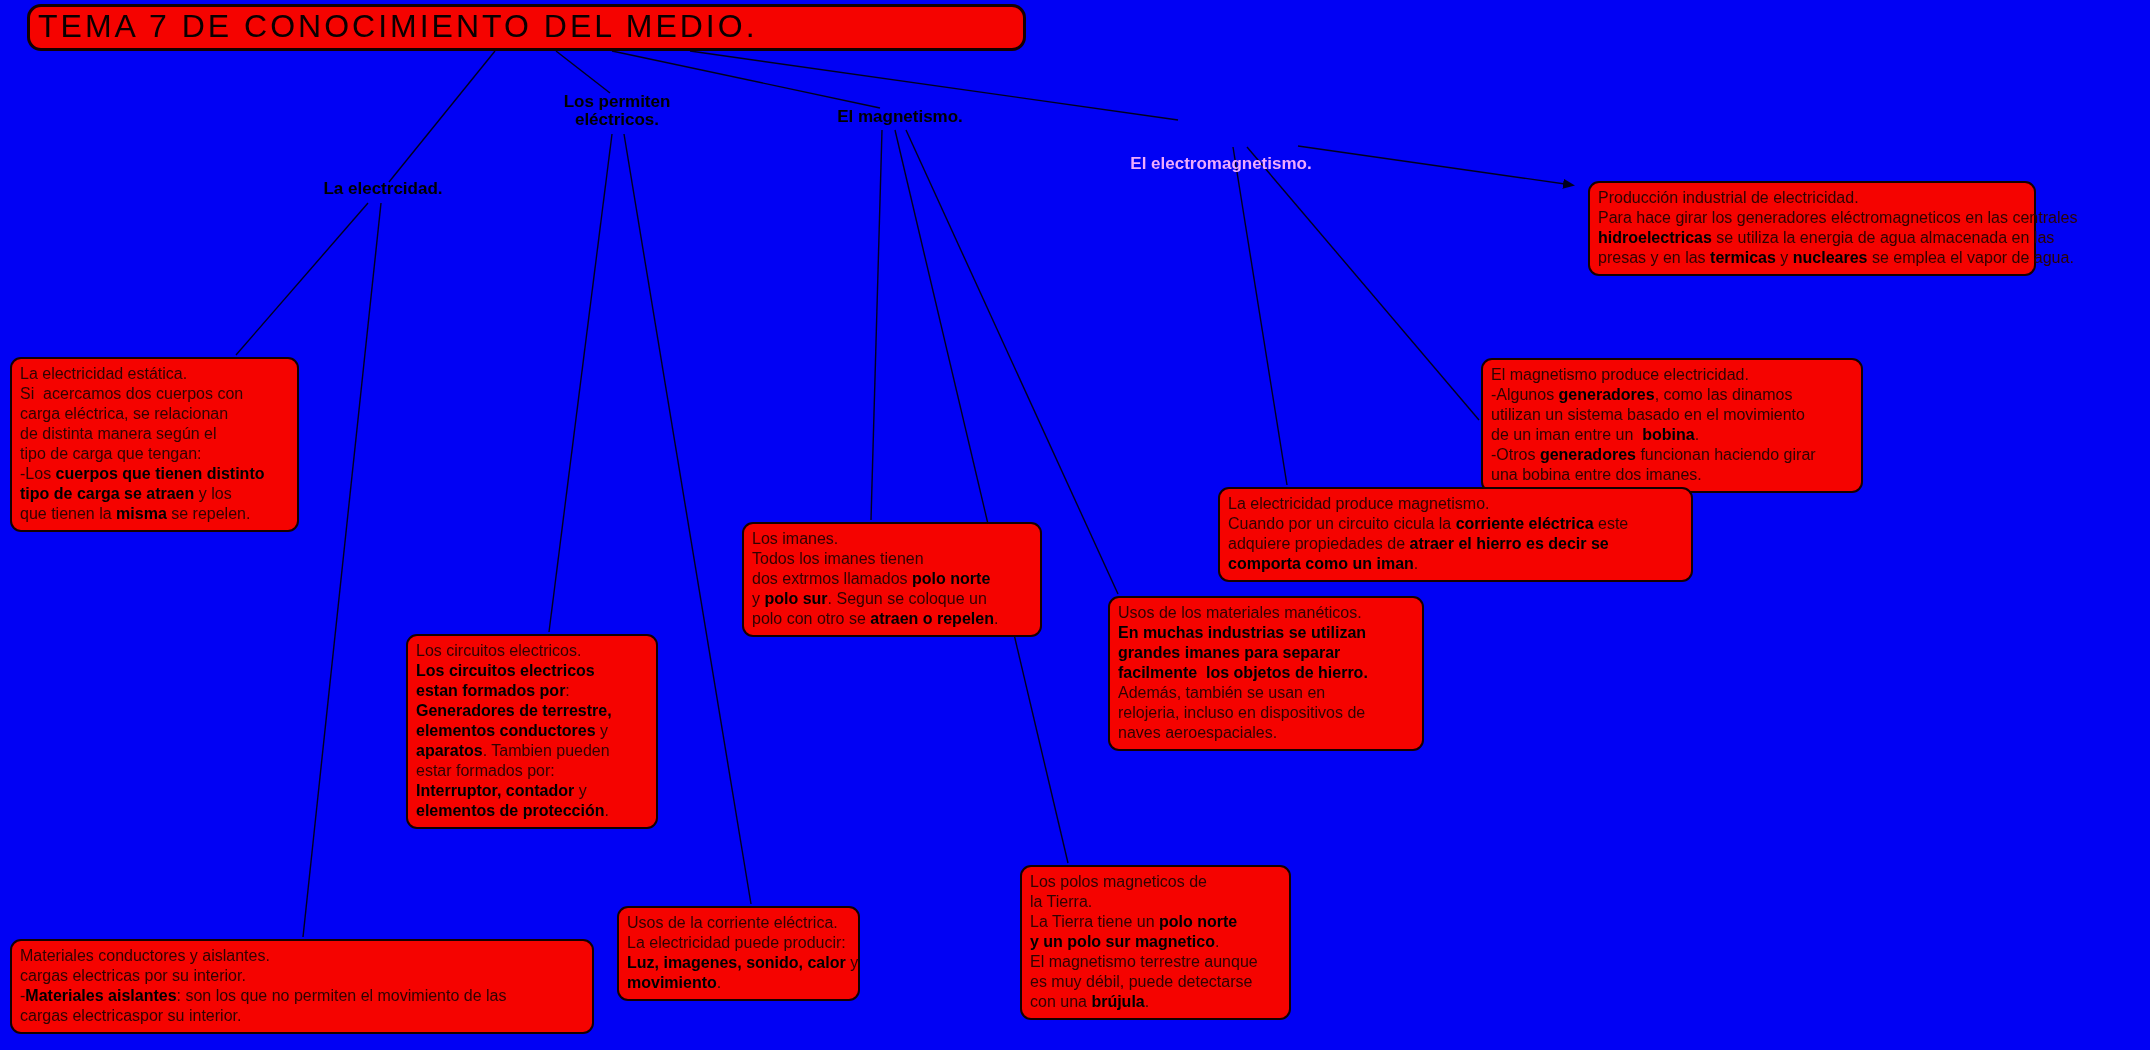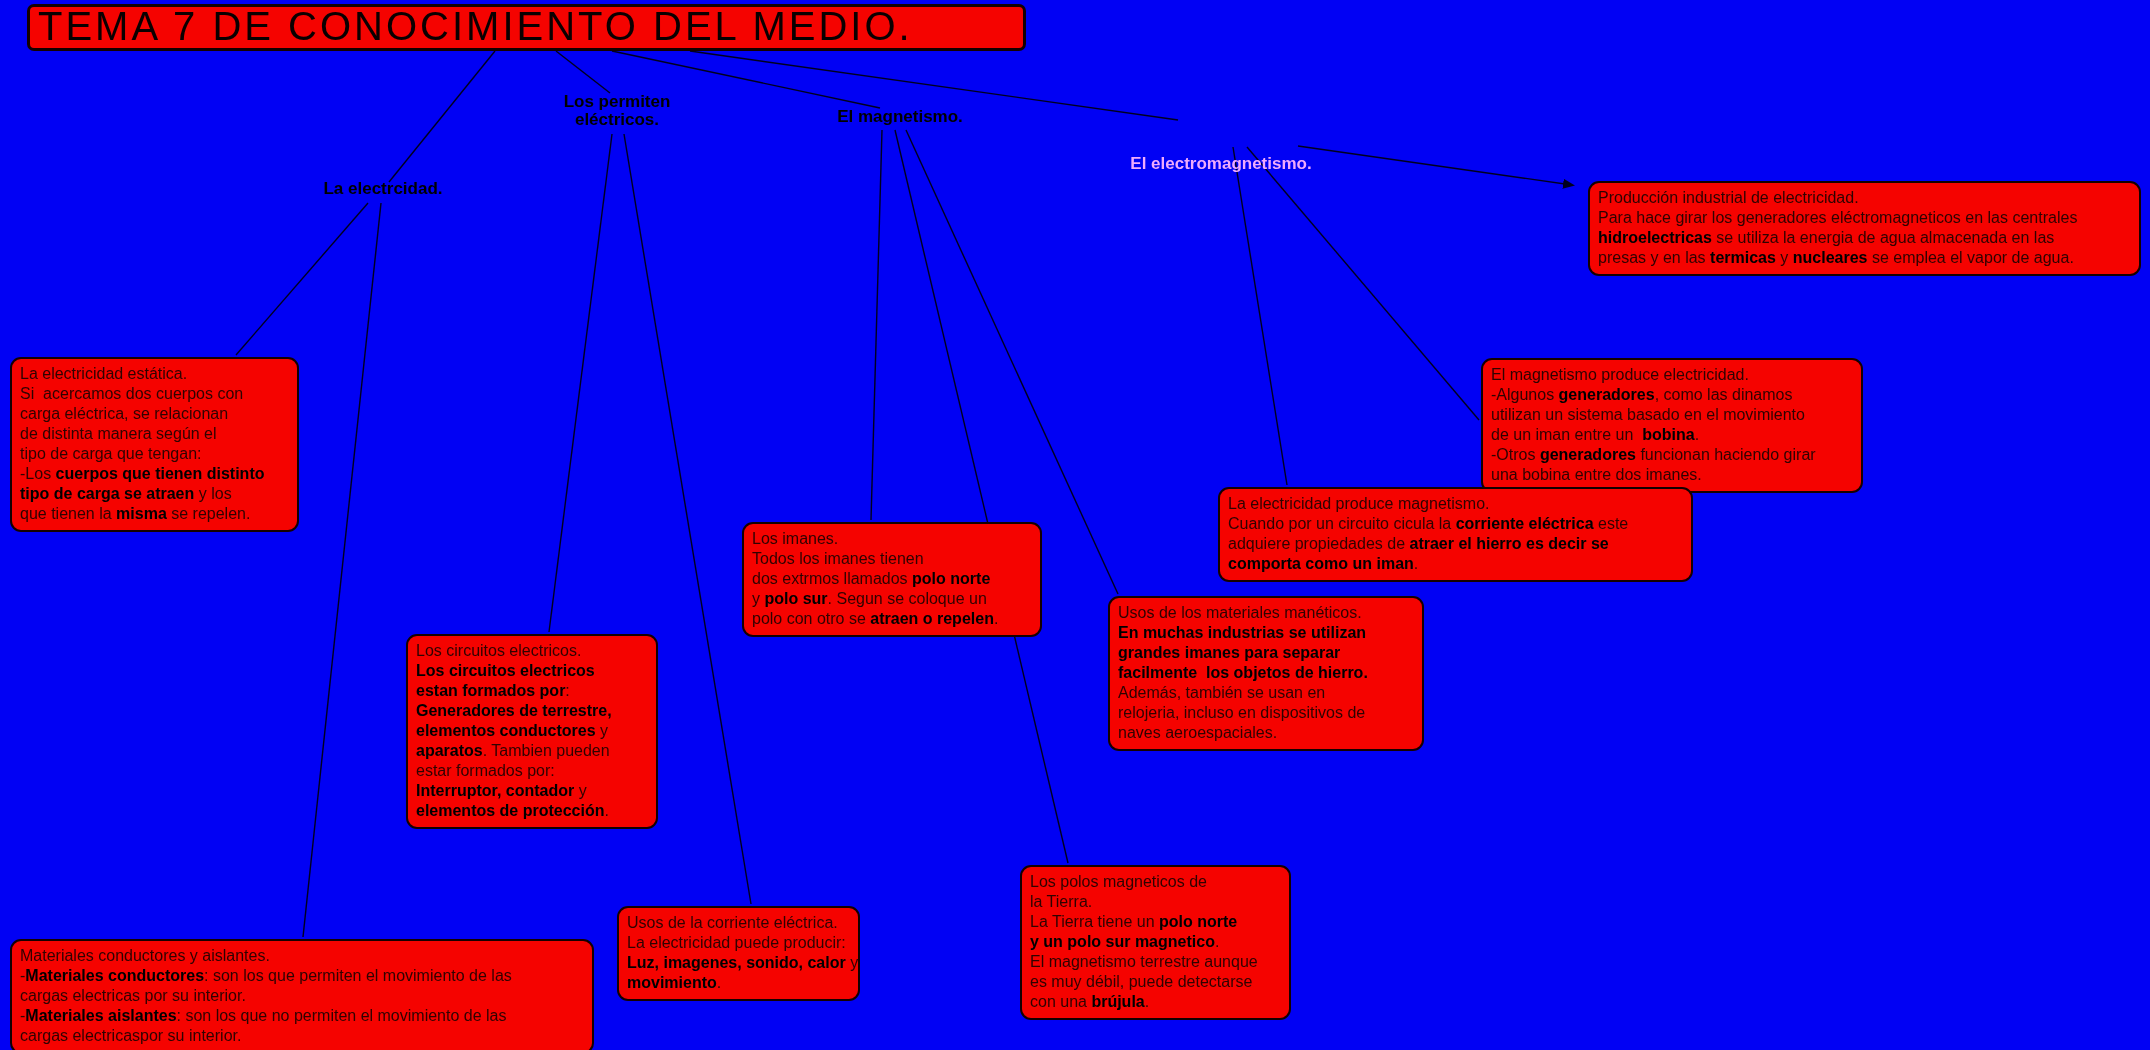--- a/index.html
+++ b/index.html
@@ -7,23 +7,23 @@
     position:relative;
     width:2150px;height:1050px;
     background:#0101F4;
     overflow:hidden;
     font-family:"Liberation Sans",sans-serif;
   }
   .edges-svg{position:absolute;left:0;top:0;width:2150px;height:1050px;}
   .edges-svg line{stroke:#00001E;stroke-width:1.4;}
   .title-box{
     position:absolute;left:27px;top:4px;width:999px;height:47px;
-    background:#F50300;border:3px solid #140000;border-radius:7px;
+    background:#F50300;border:3px solid #140000;border-radius:14px;
     box-sizing:border-box;
-    color:#0A0000;font-size:40px;line-height:39px;letter-spacing:3px;
+    color:#0A0000;font-size:32px;line-height:39px;letter-spacing:3px;
     padding-left:8px;white-space:nowrap;overflow:hidden;
   }
   .branch-label{
     position:absolute;
     color:#000;font-weight:bold;font-size:17px;line-height:18px;
     text-align:center;white-space:pre-line;
   }
   .node-box{
     position:absolute;
     background:#F50300;border:2px solid #140000;border-radius:11px;
@@ -61,21 +61,21 @@
     </svg>
 
   <div class="title-box">
     <span>TEMA 7 DE CONOCIMIENTO DEL MEDIO.</span>
   </div>
 <div class="branch-label" style="left: 316px; top: 180px; width: 134px; color: rgb(0, 0, 0);">La electrcidad.</div>
     <div class="branch-label" style="left: 547px; top: 93px; width: 140px; color: rgb(0, 0, 0);">Los permiten
 eléctricos.</div>
     <div class="branch-label" style="left: 826px; top: 108px; width: 148px; color: rgb(0, 0, 0);">El magnetismo.</div>
     <div class="branch-label" style="left: 1120px; top: 119px; width: 202px; color: #f0abfc; margin-top: 36px;">El electromagnetismo.</div>
-    <div class="node-box" style="left: 1588px; top: 181px; width: 553px; background: rgb(245, 3, 0); border-color: rgb(20, 0, 0); color: rgb(46, 3, 0);">
+    <div class="node-box" style="left: 1588px; top: 181px; width: 448px; background: rgb(245, 3, 0); border-color: rgb(20, 0, 0); color: rgb(46, 3, 0);">
       <div class="tline"><span>Producción industrial de electricidad.</span></div>
       <div class="tline"><span>Para hace girar los generadores eléctromagneticos en las centrales</span></div>
       <div class="tline"><span class="b">hidroelectricas</span><span> se utiliza la energia de agua almacenada en las</span></div>
       <div class="tline"><span>presas y en las </span><span class="b">termicas</span><span> y </span><span class="b">nucleares</span><span> se emplea el vapor de agua.</span></div>
     </div>
     <div class="node-box" style="left: 10px; top: 357px; width: 289px; background: rgb(245, 3, 0); border-color: rgb(20, 0, 0); color: rgb(46, 3, 0);">
       <div class="tline"><span>La electricidad estática.</span></div>
       <div class="tline"><span>Si  acercamos dos cuerpos con</span></div>
       <div class="tline"><span>carga eléctrica, se relacionan</span></div>
       <div class="tline"><span>de distinta manera según el</span></div>
@@ -135,18 +135,17 @@
       <div class="tline"><span>Los polos magneticos de</span></div>
       <div class="tline"><span>la Tierra.</span></div>
       <div class="tline"><span>La Tierra tiene un </span><span class="b">polo norte</span></div>
       <div class="tline"><span class="b">y un polo sur magnetico</span><span>.</span></div>
       <div class="tline"><span>El magnetismo terrestre aunque</span></div>
       <div class="tline"><span>es muy débil, puede detectarse</span></div>
       <div class="tline"><span>con una </span><span class="b">brújula</span><span>.</span></div>
     </div>
     <div class="node-box" style="left: 10px; top: 939px; width: 584px; background: rgb(245, 3, 0); border-color: rgb(20, 0, 0); color: rgb(46, 3, 0);">
       <div class="tline"><span>Materiales conductores y aislantes.</span></div>
-      <div class="tline"><span>-</span><span class="b">Materiales conductores</span><span>: son los que permiten el movimiento de las</span></div>
       <div class="tline"><span>cargas electricas por su interior.</span></div>
       <div class="tline"><span>-</span><span class="b">Materiales aislantes</span><span>: son los que no permiten el movimiento de las</span></div>
       <div class="tline"><span>cargas electricaspor su interior.</span></div>
     </div>
   </div>
 
 </body></html>

